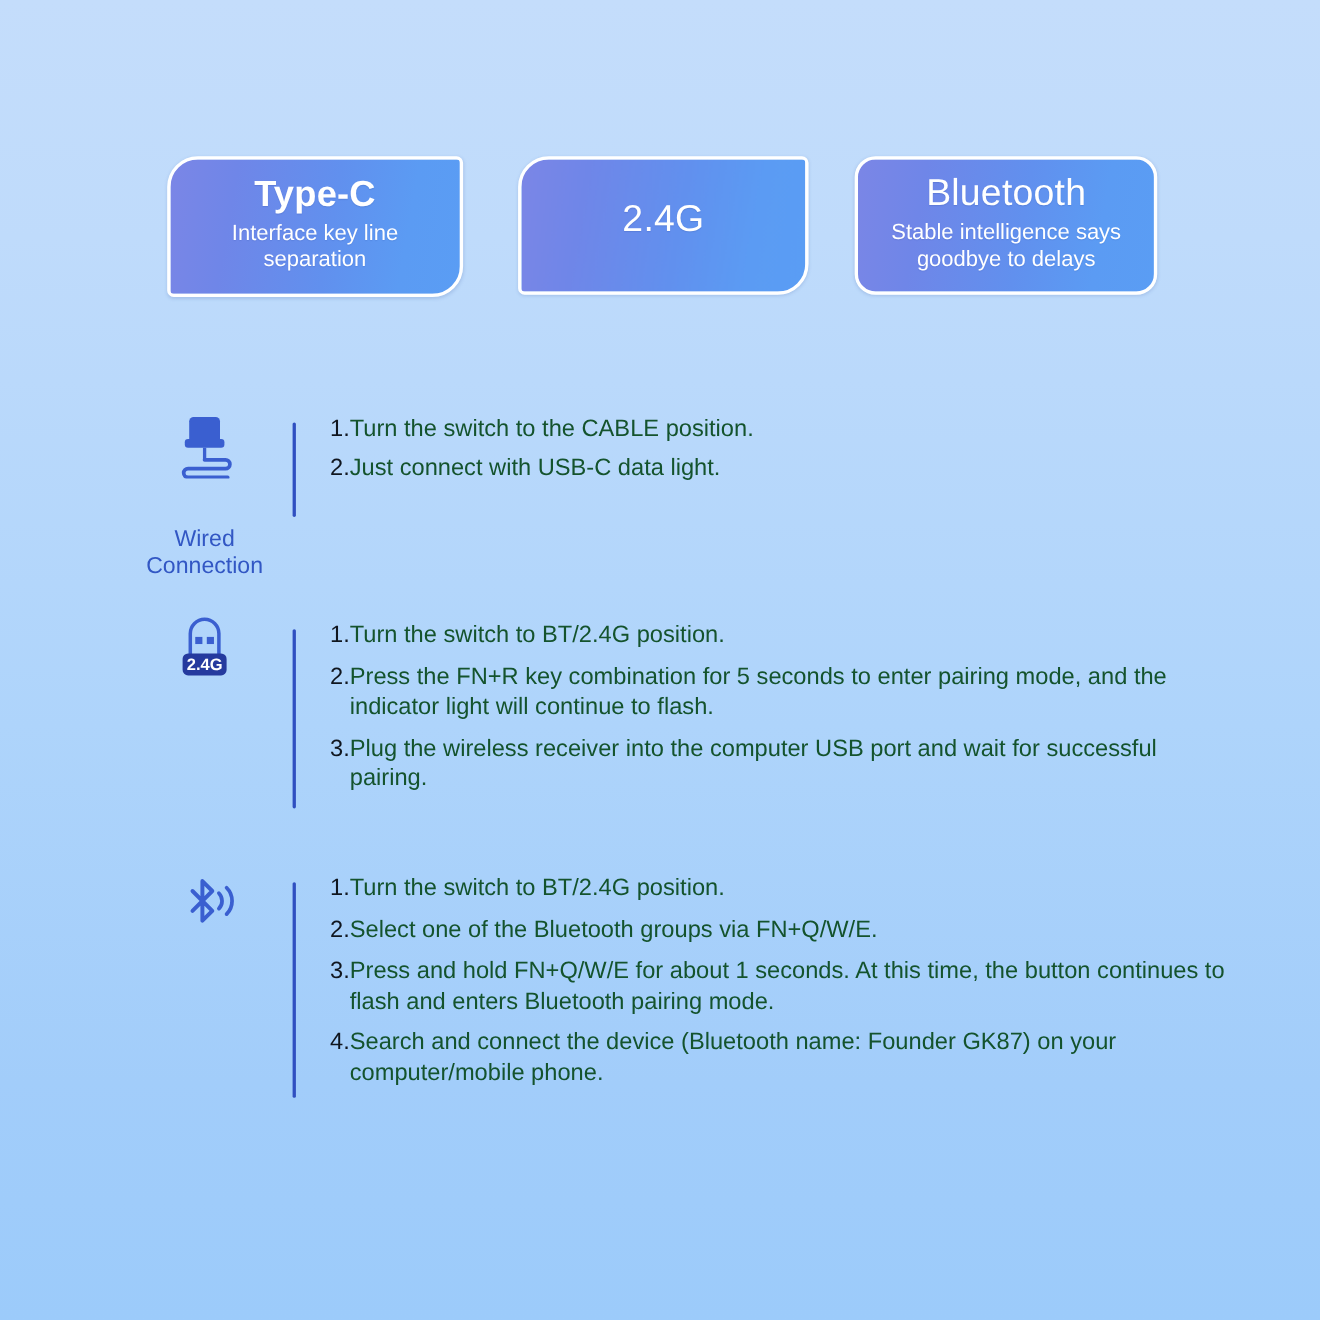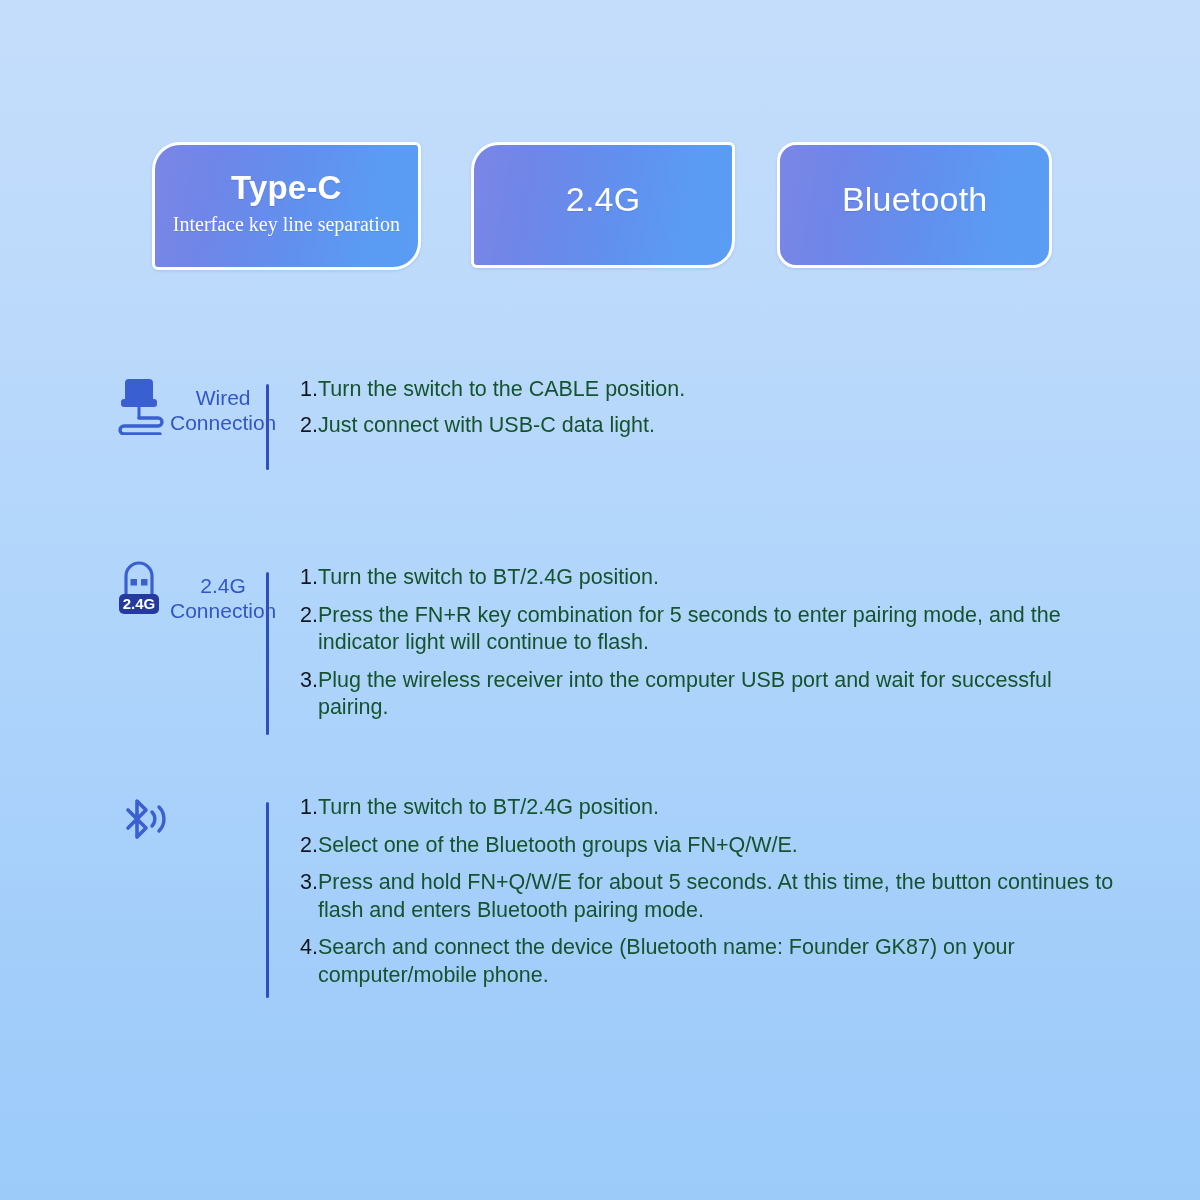--- a/index.html
+++ b/index.html
@@ -63,40 +63,40 @@
     font-weight: normal;
     font-size: 34px;
   }
 
   .card-sub {
     font-size: 20px;
     line-height: 1.22;
     text-align: center;
     font-weight: normal;
     text-shadow: 0 1px 1px rgba(40, 70, 150, 0.15);
-    font-family: Liberation Serif, serif;
   }
 
   
   .section {
     position: absolute;
     display: flex;
     align-items: flex-start;
   }
 
   .sec-wired     { top: 372px; left: 108px; }
   .sec-24g       { top: 560px; left: 108px; }
   .sec-bluetooth { top: 790px; left: 108px; }
 
   .sec-icon-col {
     width: 156px;
     display: flex;
-    flex-direction: row;
+    flex-direction: column;
     align-items: center;
     flex: 0 0 auto;
+    gap: 28px;
   }
 
   .sec-icon {
     height: 64px;
     display: flex;
     align-items: center;
     justify-content: center;
   }
 
   .sec-label {
@@ -163,20 +163,21 @@
       <div class="card-title">Type-C</div>
       <div class="card-sub">Interface key line separation</div>
     </div>
 
     <div class="feature-card card-2">
       <div class="card-title">2.4G</div>
     </div>
 
     <div class="feature-card card-3">
       <div class="card-title">Bluetooth</div>
+      <div class="card-sub">Stable intelligence says goodbye to delays</div>
     </div>
 
   </div>
 
   <div class="section sec-wired">
     <div class="sec-icon-col">
       <div class="sec-icon">
         <svg class="icon-svg" width="62" height="62" viewBox="0 0 62 62">
           <rect x="17" y="6" width="28" height="24" rx="4" fill="#3a5fd0"></rect>
           <rect x="13" y="26" width="36" height="8" rx="3" fill="#3a5fd0"></rect>
@@ -204,21 +205,20 @@
       <div class="sec-icon">
         <svg class="icon-svg" width="62" height="66" viewBox="0 0 62 66">
           <path d="M18 30 V17 a13 13 0 0 1 26 0 V30" fill="none" stroke="#3a5fd0" stroke-width="3.2" stroke-linejoin="round"></path>
           <path d="M18 30 V40 h26 V30" fill="none" stroke="#3a5fd0" stroke-width="3.2"></path>
           <rect x="22.5" y="20" width="6.5" height="6.5" fill="#3a5fd0"></rect>
           <rect x="33" y="20" width="6.5" height="6.5" fill="#3a5fd0"></rect>
           <rect x="11" y="35" width="40" height="20" rx="5" fill="#253a9e"></rect>
           <text x="31" y="50" text-anchor="middle" font-family="Liberation Sans, sans-serif" font-size="15" font-weight="bold" fill="#ffffff">2.4G</text>
         </svg>
       </div>
-      <div class="sec-label">2.4G Connection</div>
     </div>
     <div class="sec-divider"></div>
     <div class="sec-steps">
       <div class="step">
         <span class="step-num">1.</span>
         <span class="step-text">Turn the switch to BT/2.4G position.</span>
       </div>
       <div class="step">
         <span class="step-num">2.</span>
         <span class="step-text">Press the FN+R key combination for 5 seconds to enter pairing mode, and the indicator light will continue to flash.</span>
@@ -245,21 +245,21 @@
       <div class="step">
         <span class="step-num">1.</span>
         <span class="step-text">Turn the switch to BT/2.4G position.</span>
       </div>
       <div class="step">
         <span class="step-num">2.</span>
         <span class="step-text">Select one of the Bluetooth groups via FN+Q/W/E.</span>
       </div>
       <div class="step">
         <span class="step-num">3.</span>
-        <span class="step-text">Press and hold FN+Q/W/E for about 5 seconds. At this time, the button continues to flash and enters Bluetooth pairing mode.</span>
+        <span class="step-text">Press and hold FN+Q/W/E for about 1 seconds. At this time, the button continues to flash and enters Bluetooth pairing mode.</span>
       </div>
       <div class="step">
         <span class="step-num">4.</span>
         <span class="step-text">Search and connect the device (Bluetooth name: Founder GK87) on your computer/mobile phone.</span>
       </div>
     </div>
   </div>
 
 </div>
 

